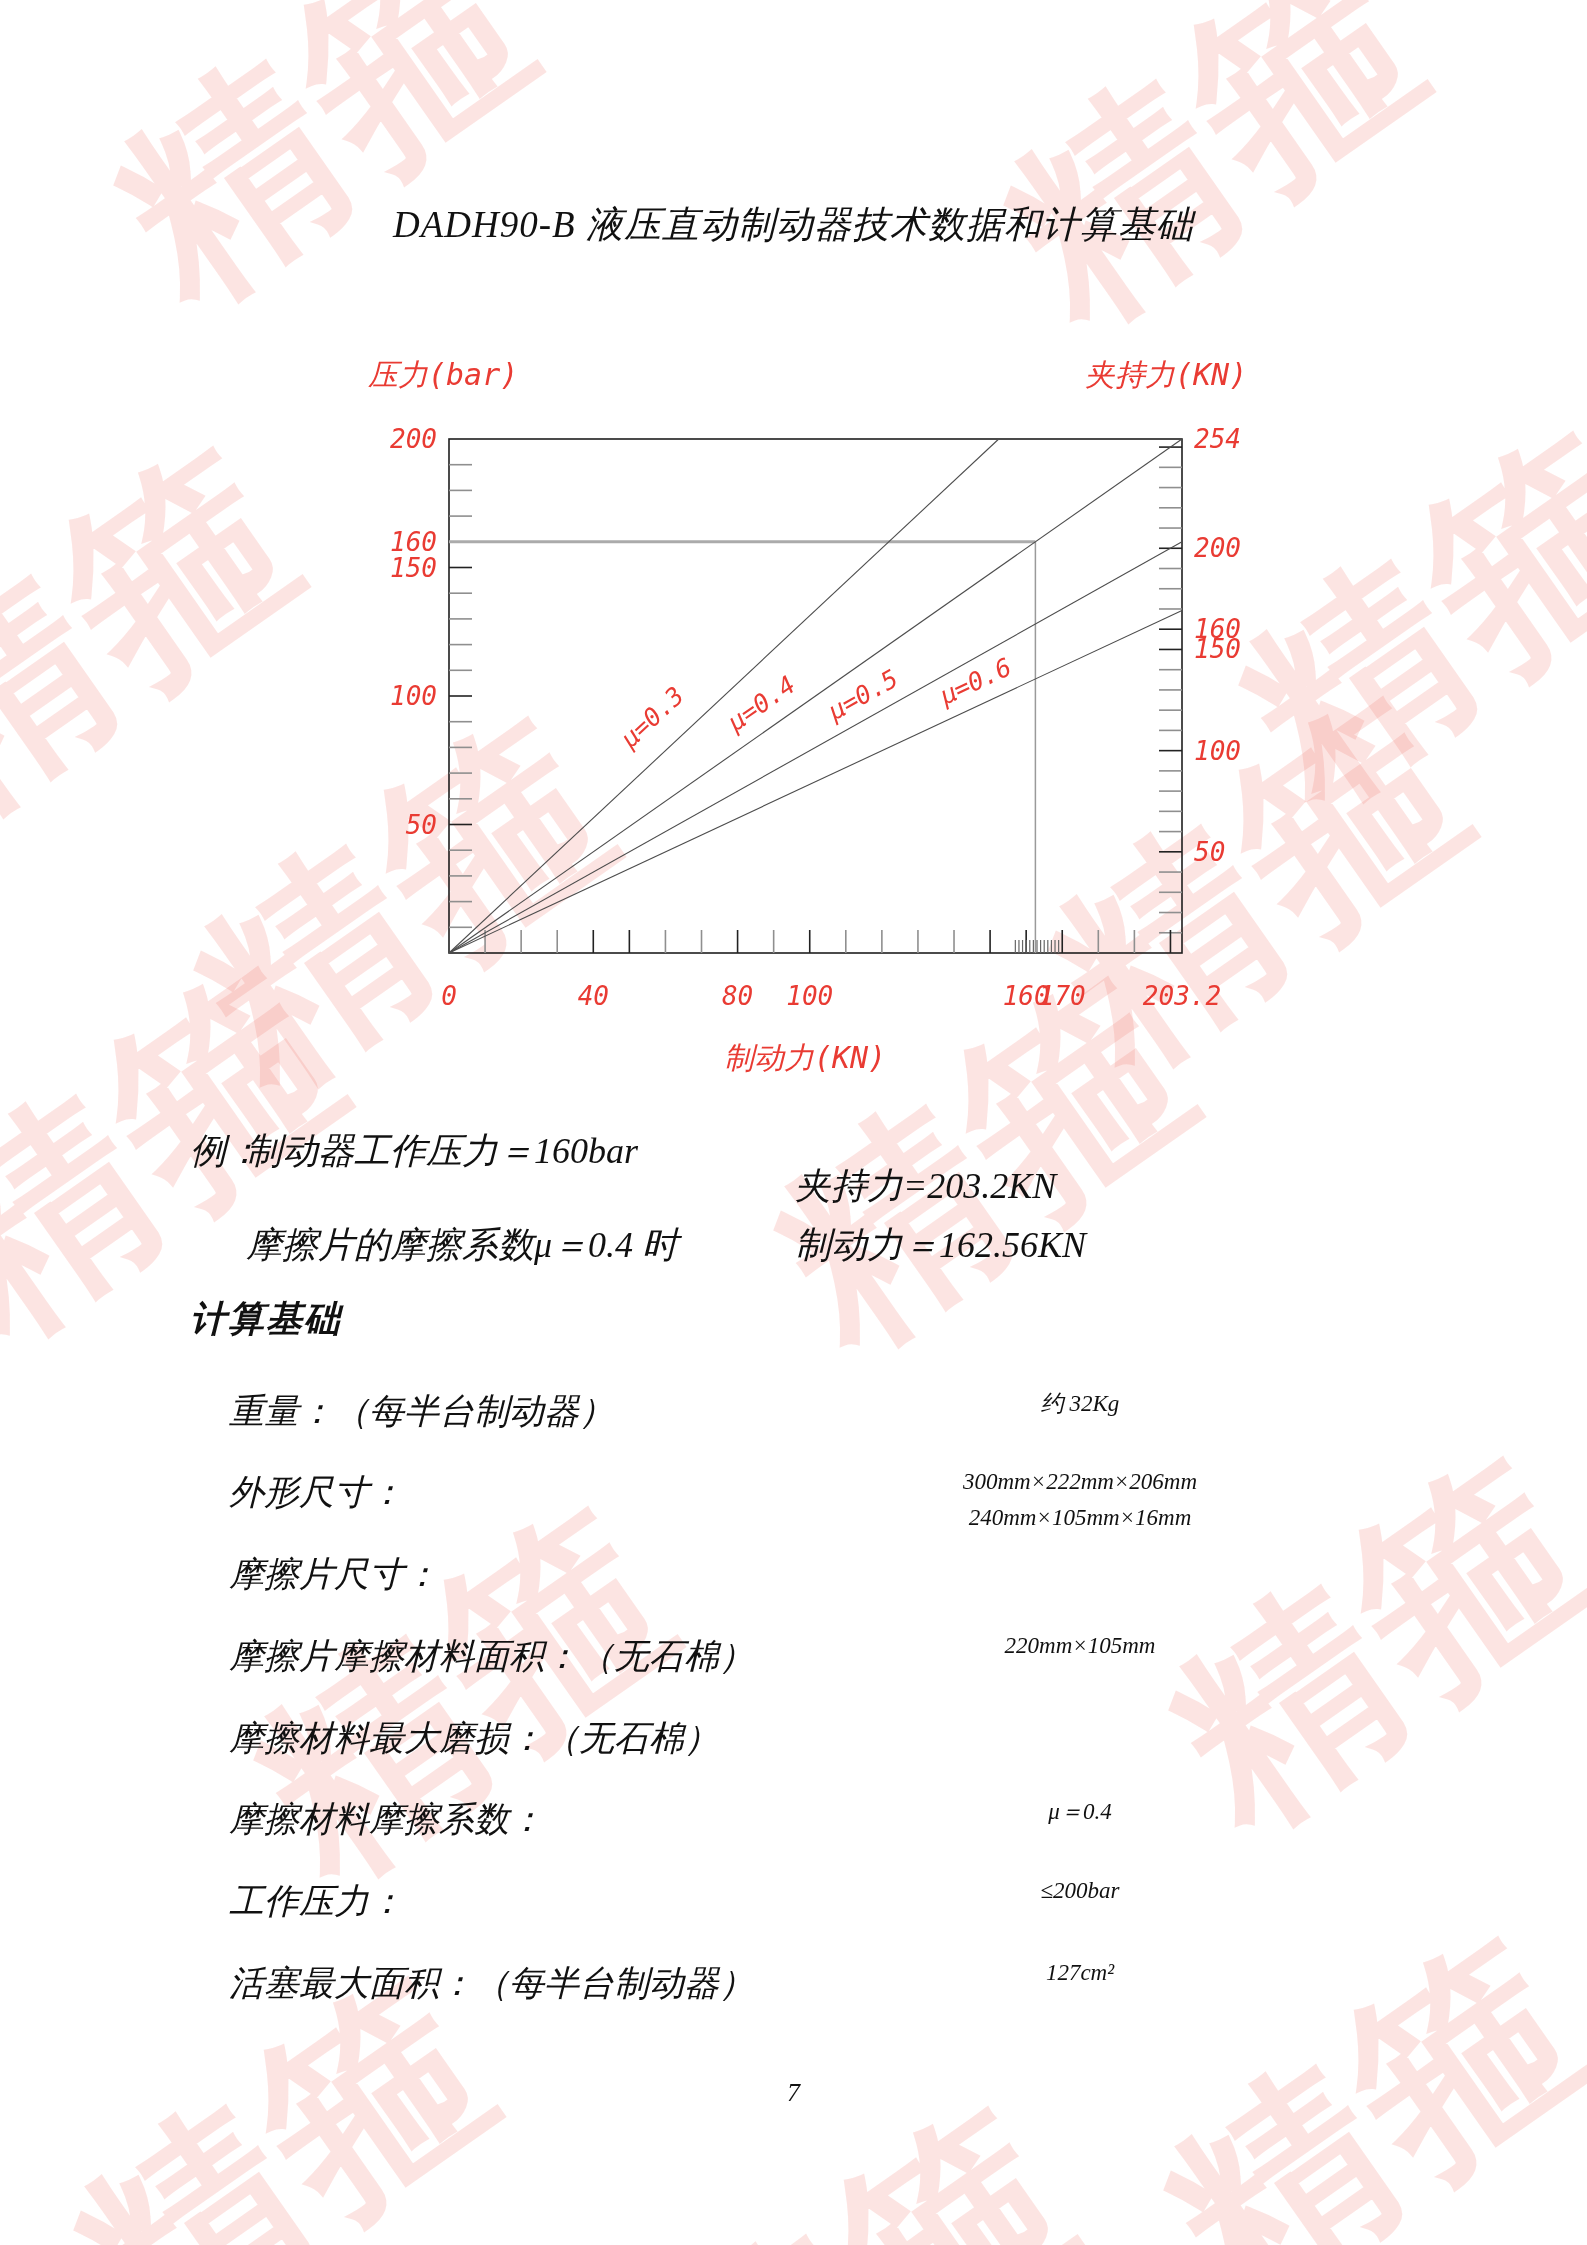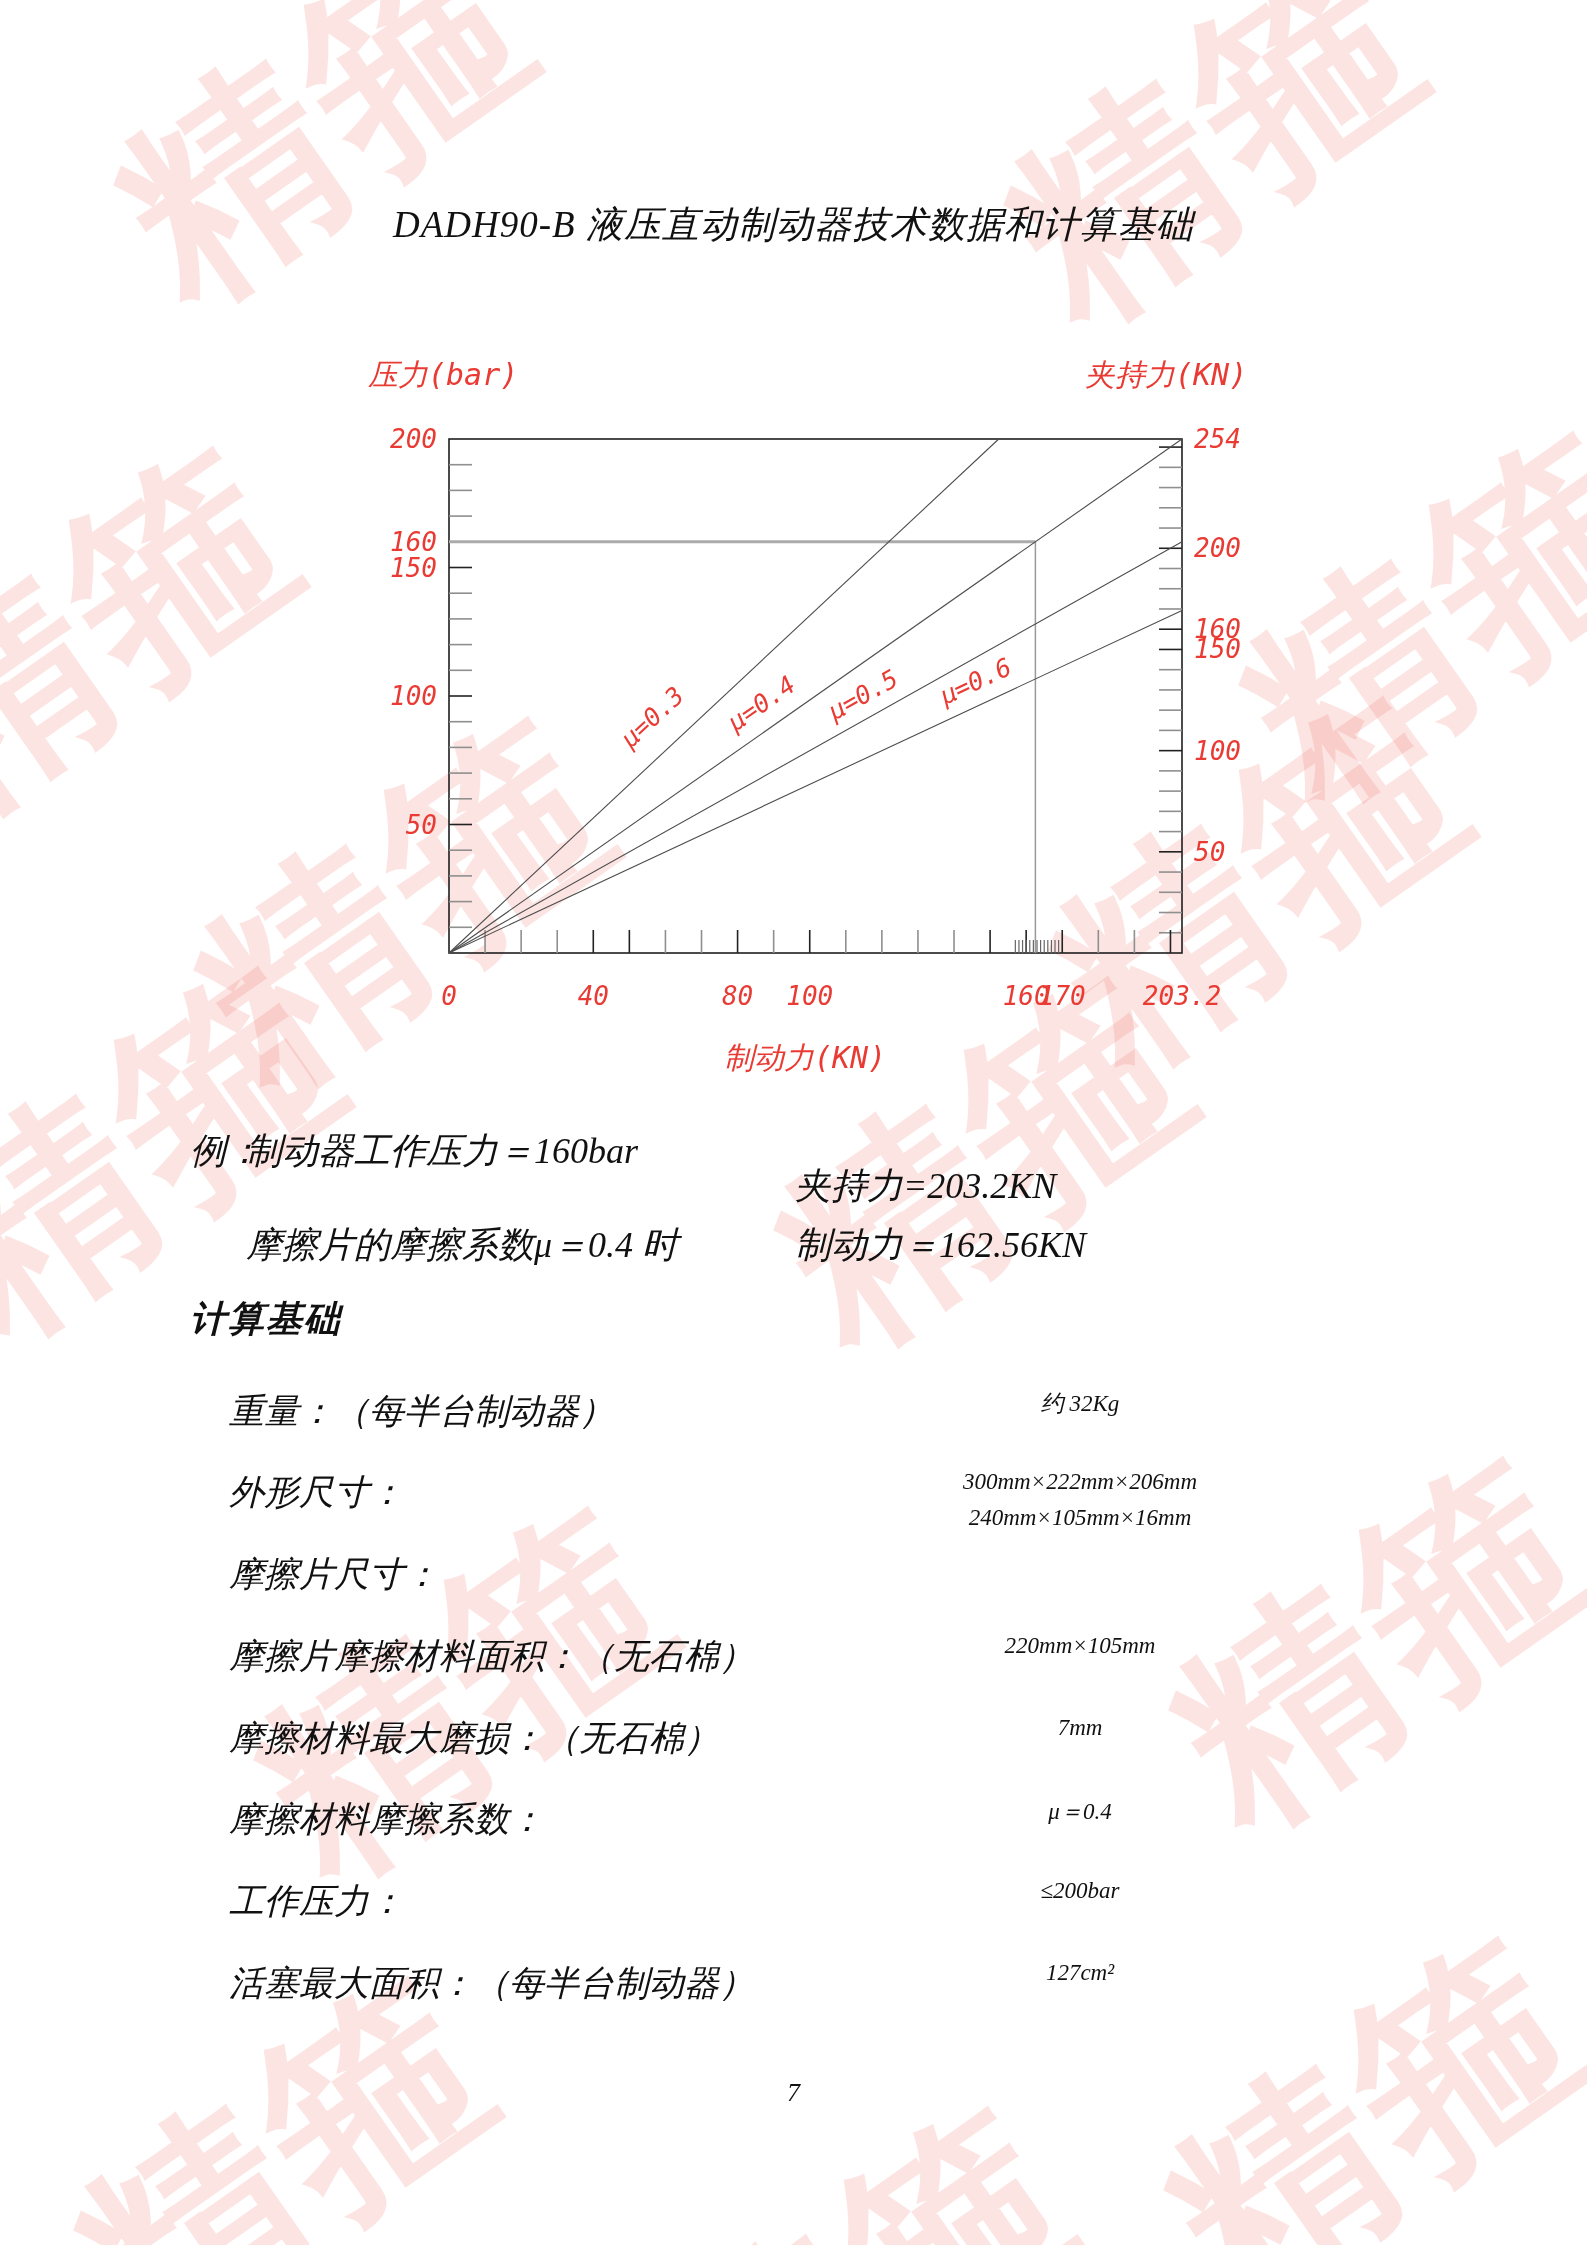--- a/index.html
+++ b/index.html
@@ -176,21 +176,20 @@
 
     <div class="spec-label" style="top:1388px">重量：（每半台制动器）</div>
     <div class="spec-value" style="top:1388px">约 32Kg</div>
     <div class="spec-label" style="top:1469px">外形尺寸：</div>
     <div class="spec-value" style="top:1469px">300mm×222mm×206mm</div>
     <div class="spec-label" style="top:1551px">摩擦片尺寸：</div>
     <div class="spec-value" style="top:1505px">240mm×105mm×16mm</div>
     <div class="spec-label" style="top:1633px">摩擦片摩擦材料面积：（无石棉）</div>
     <div class="spec-value" style="top:1633px">220mm×105mm</div>
     <div class="spec-label" style="top:1715px">摩擦材料最大磨损：（无石棉）</div>
-    <div class="spec-value" style="top:1715px">7mm</div>
     <div class="spec-label" style="top:1796px">摩擦材料摩擦系数：</div>
     <div class="spec-value" style="top:1796px">μ＝0.4</div>
     <div class="spec-label" style="top:1878px">工作压力：</div>
     <div class="spec-value" style="top:1878px">≤200bar</div>
     <div class="spec-label" style="top:1960px">活塞最大面积：（每半台制动器）</div>
     <div class="spec-value" style="top:1960px">127cm²</div>
 
     <div class="page-num">7</div>
   </div>
 </div>

